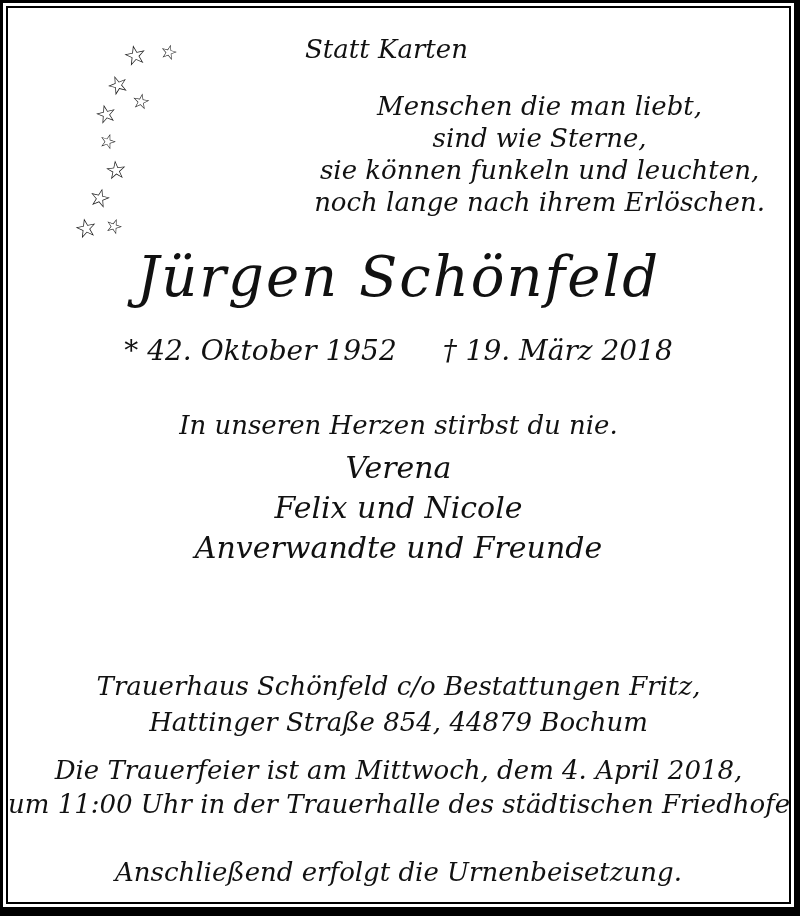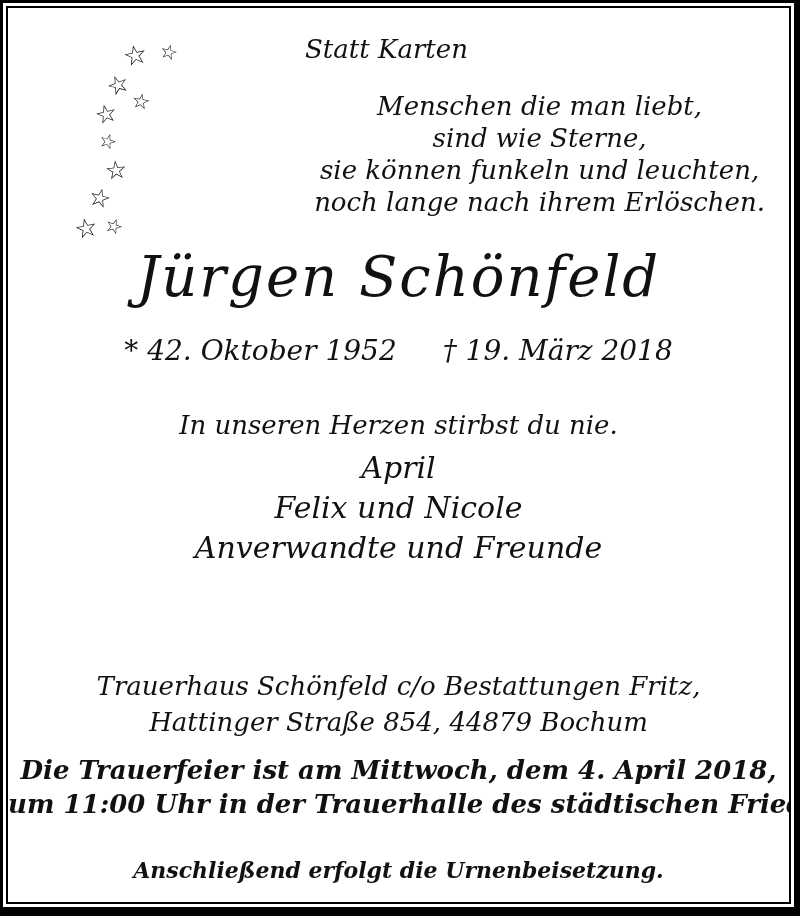--- a/index.html
+++ b/index.html
@@ -37,22 +37,22 @@
     white-space: nowrap;
   }
   .statt  { top: 26px;  font-size: 26px; transform: translateX(-12px); }
   .poem   { top: 82px;  right: 24px; left: auto; font-size: 26px; line-height: 32px; }
   .name   { top: 236px; font-size: 56px; letter-spacing: 2px; }
   .dates  { top: 326px; font-size: 28px; }
   .dates .birth { margin-right: 46px; }
   .herzen { top: 402px; font-size: 26px; }
   .mourners { top: 440px; font-size: 30px; line-height: 40px; }
   .address  { top: 644px; font-size: 26px; line-height: 36px; margin-top: 16px; }
-  .service  { top: 745px; font-size: 26px; line-height: 34px; font-weight: bold; }
-  .closing  { top: 849px; font-size: 22px; font-weight: bold; }
+  .service  { top: 745px; font-size: 26px; line-height: 34px; }
+  .closing  { top: 849px; font-size: 26px; }
   .stars { position: absolute; inset: 0; pointer-events: none; }
   .star {
     position: absolute;
     color: #111111;
     font-family: "DejaVu Sans", sans-serif;
     line-height: 1;
   }
 </style>
 </head>
 <body>
@@ -85,21 +85,21 @@
           <div>noch lange nach ihrem Erlöschen.</div>
         </div>
 
       <div class="block dates">
         <span class="birth">* 42. Oktober 1952</span><span>† 19. März 2018</span>
       </div>
 
       <div class="block herzen">In unseren Herzen stirbst du nie.</div>
 
       <div class="block mourners">
-          <div>April</div>
+          <div>Verena</div>
           <div>Felix und Nicole</div>
           <div>Anverwandte und Freunde</div>
         </div>
 
       <div class="block address">
           <div>Trauerhaus Schönfeld c/o Bestattungen Fritz,</div>
           <div>Hattinger Straße 854, 44879 Bochum</div>
         </div>
 
       <div class="block service">

